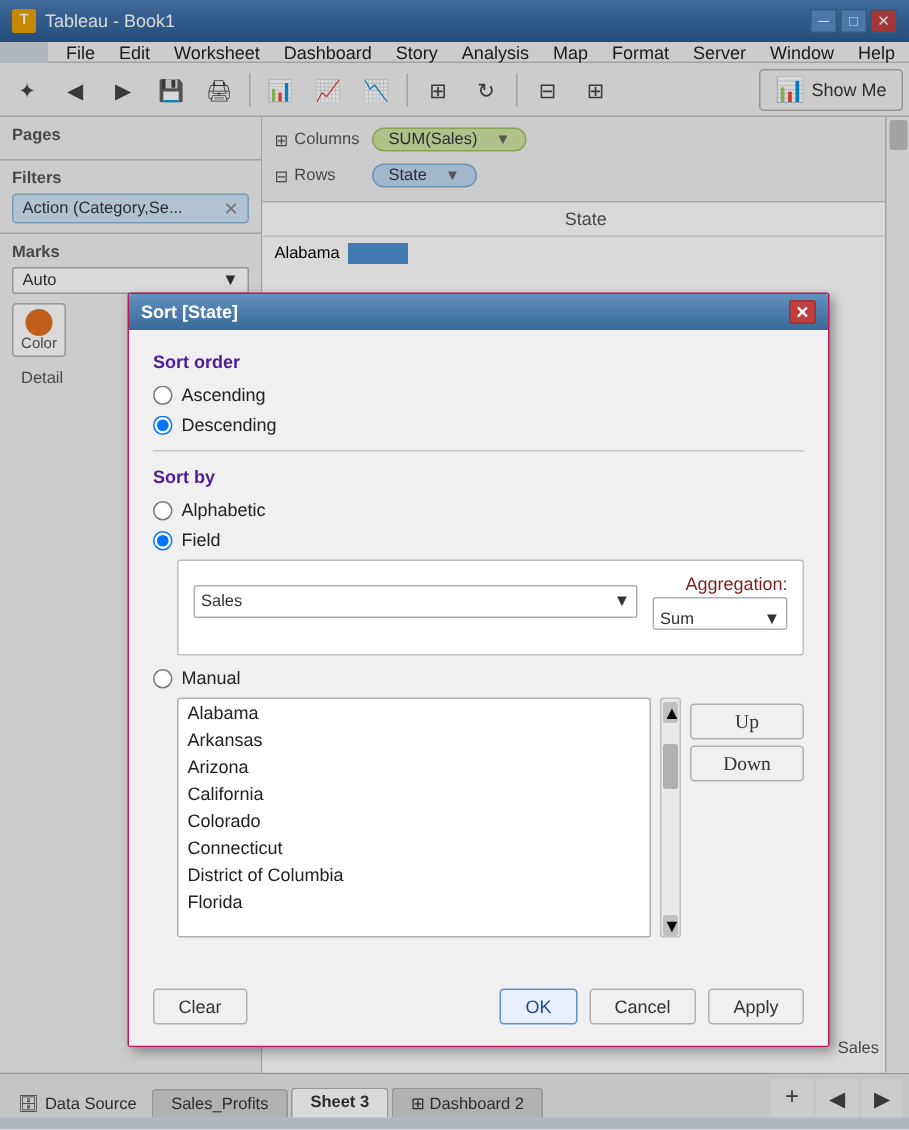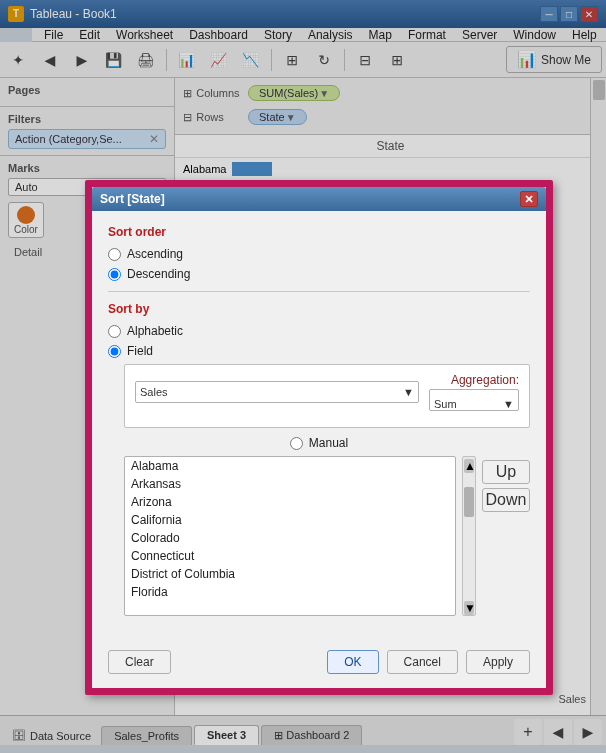--- a/index.html
+++ b/index.html
@@ -176,21 +176,21 @@
       color: #555;
       display: flex; align-items: center; gap: 4px;
     }
     .shelf-pill {
       background: #d0e4a0;
       border: 1px solid #a0c060;
       border-radius: 10px;
       padding: 1px 10px;
       font-size: 11px;
       color: #334;
-      display: flex; align-items: center; gap: 1px;
+      display: flex; align-items: center; gap: 12px;
     }
     .shelf-pill.blue {
       background: #c0d8f0;
       border-color: #80b0d8;
     }
     .shelf-pill .pill-dropdown { color: #666; font-size: 10px; }
 
     #viz-area {
       flex: 1;
       background: white;
@@ -246,25 +246,25 @@
       position: absolute;
       top: 0; left: 0; right: 0; bottom: 0;
       background: rgba(0,0,0,0.15);
       z-index: 100;
       display: flex;
       align-items: flex-start;
       justify-content: flex-start;
     }
     #sort-dialog {
       position: absolute;
-      top: 180px;
+      top: 195px;
       left: 85px;
       width: 468px;
       background: #f0f0f0;
-      border: 7px solid #be185d;
+      border: 1px solid #be185d;
       box-shadow: 3px 3px 8px rgba(0,0,0,0.35);
       border-radius: 2px;
       z-index: 101;
     }
     #dialog-titlebar {
       background: linear-gradient(to bottom, #6090c0, #3a6a9a);
       color: white;
       padding: 4px 8px;
       font-size: 12px;
       font-weight: bold;
@@ -281,21 +281,21 @@
       display: flex; align-items: center; justify-content: center;
       cursor: pointer;
       border-radius: 2px;
     }
     #dialog-body {
       padding: 14px 16px;
     }
     .dialog-section-label {
       font-size: 12px;
       font-weight: bold;
-      color: #b91c1c;
+      color: #4c1d95;
       margin-bottom: 8px;
     }
     .radio-row {
       display: flex;
       align-items: center;
       gap: 6px;
       margin-bottom: 6px;
       font-size: 12px;
       color: #222;
     }
@@ -373,28 +373,29 @@
       width: 10px;
       height: 30px;
       background: #b0b0b0;
       border-radius: 2px;
       margin-top: 14px;
     }
     .up-down-btns {
       display: flex; flex-direction: column; gap: 4px; justify-content: flex-start; padding-top: 4px;
     }
     .ud-btn {
-      width: 48px; height: 24px;
+      width: 76px; height: 24px;
       background: #f0f0f0;
       border: 1px solid #b0b0b0;
       border-radius: 3px;
-      font-size: 16px;
+      font-size: 13px;
       cursor: pointer;
       display: flex; align-items: center; justify-content: center;
       color: #333;
+      font-family: Liberation Serif, serif;
     }
 
     
     #dialog-footer {
       display: flex;
       justify-content: space-between;
       align-items: center;
       padding: 10px 16px 14px;
       background: #f0f0f0;
     }
@@ -600,21 +601,21 @@
             <div style="display:flex; flex-direction:column; align-items:flex-end; gap:2px;">
               <span class="aggregation-label">Aggregation:</span>
               <div class="agg-select">
                 <span>Sum</span>
                 <span>▼</span>
               </div>
             </div>
           </div>
         </div>
 
-        <div class="radio-row" style="margin-top:8px;justify-content:center;">
+        <div class="radio-row" style="margin-top:8px;">
           <input type="radio" name="sort-by" id="radio-manual" style="">
           <label for="radio-manual">Manual</label>
         </div>
 
         <div id="manual-list-container">
           <div id="manual-list">
             <div class="list-item">Alabama</div>
             <div class="list-item">Arkansas</div>
             <div class="list-item">Arizona</div>
             <div class="list-item">California</div>

